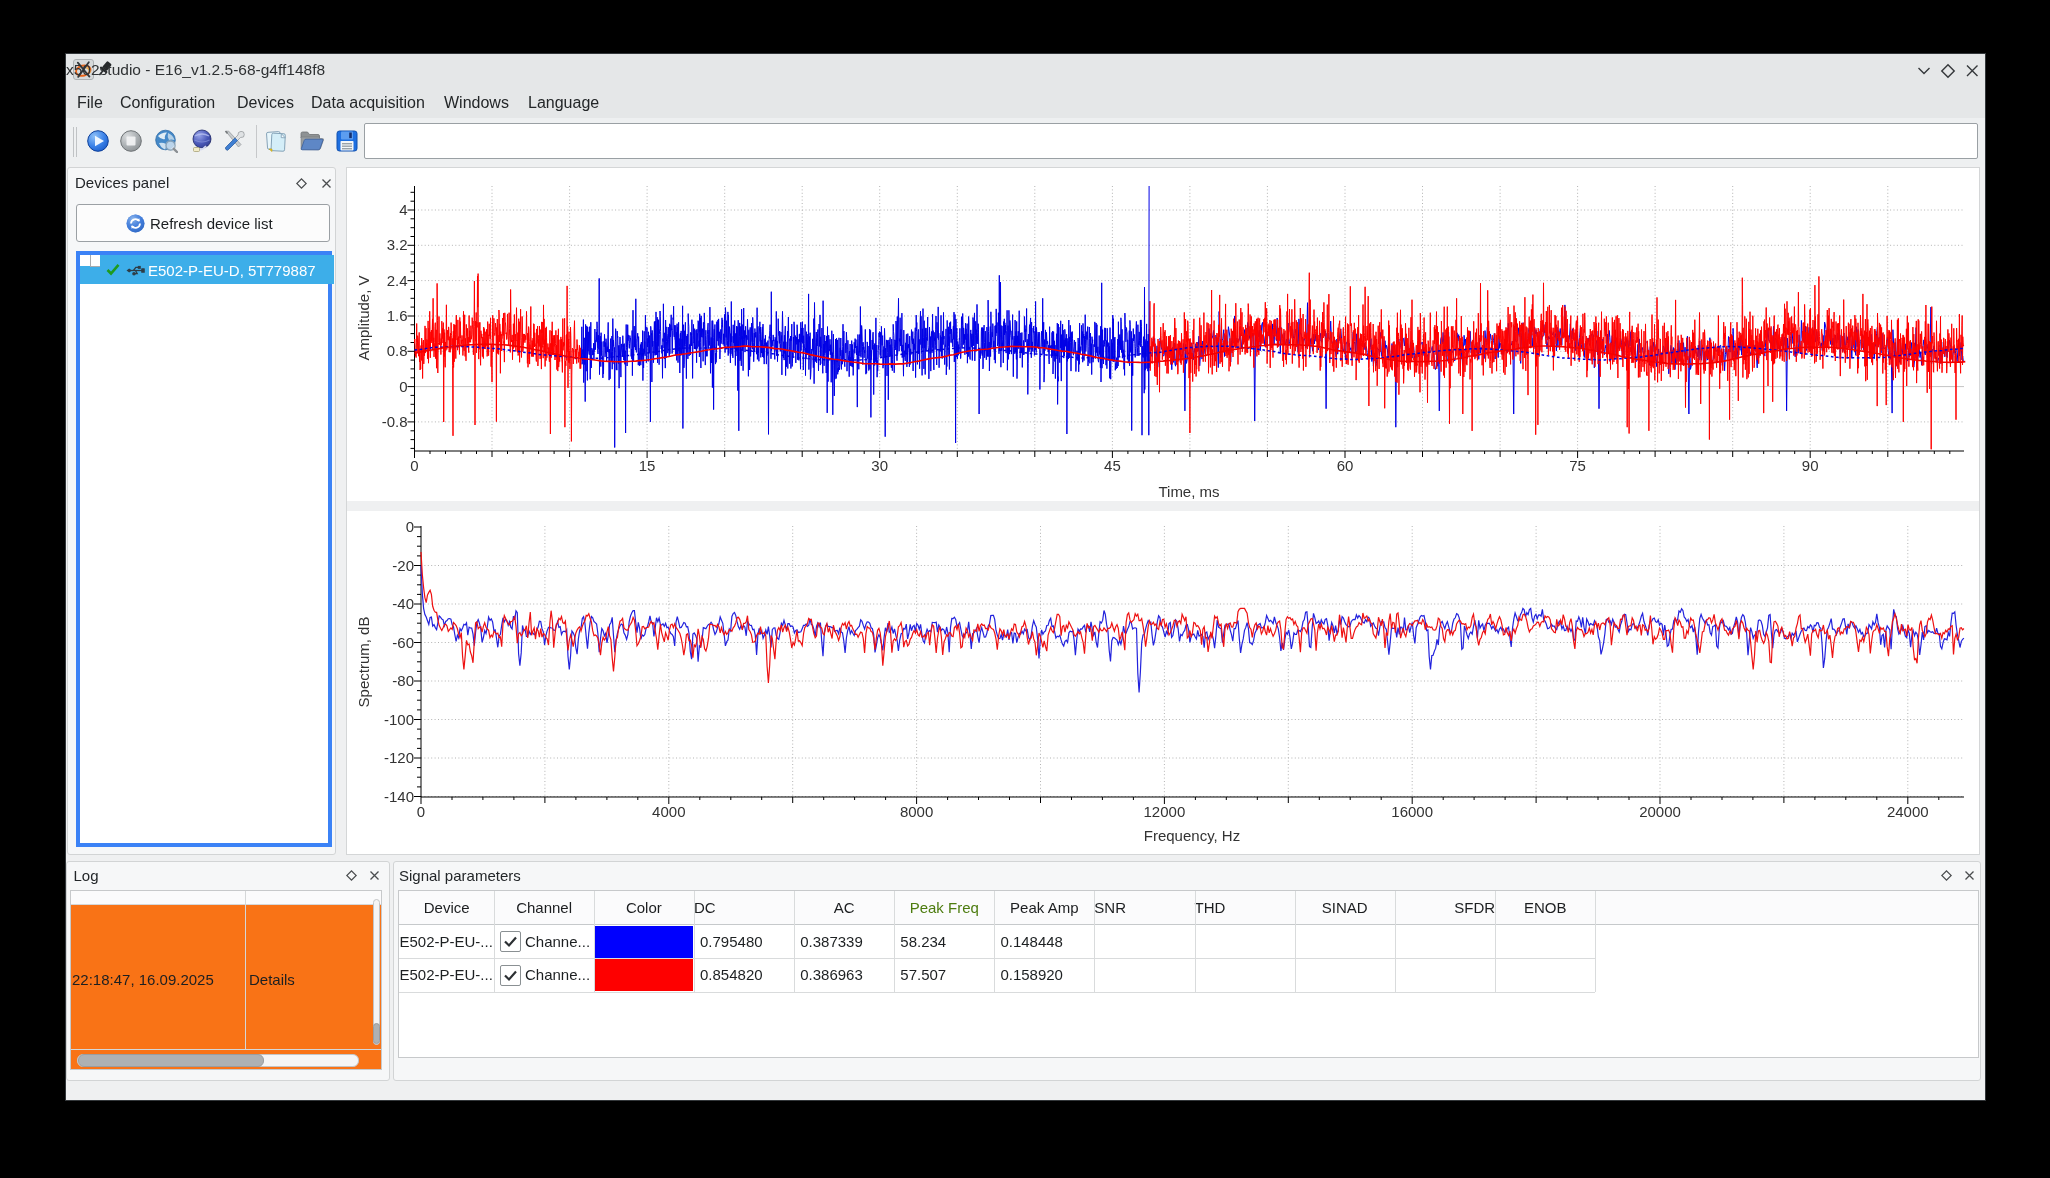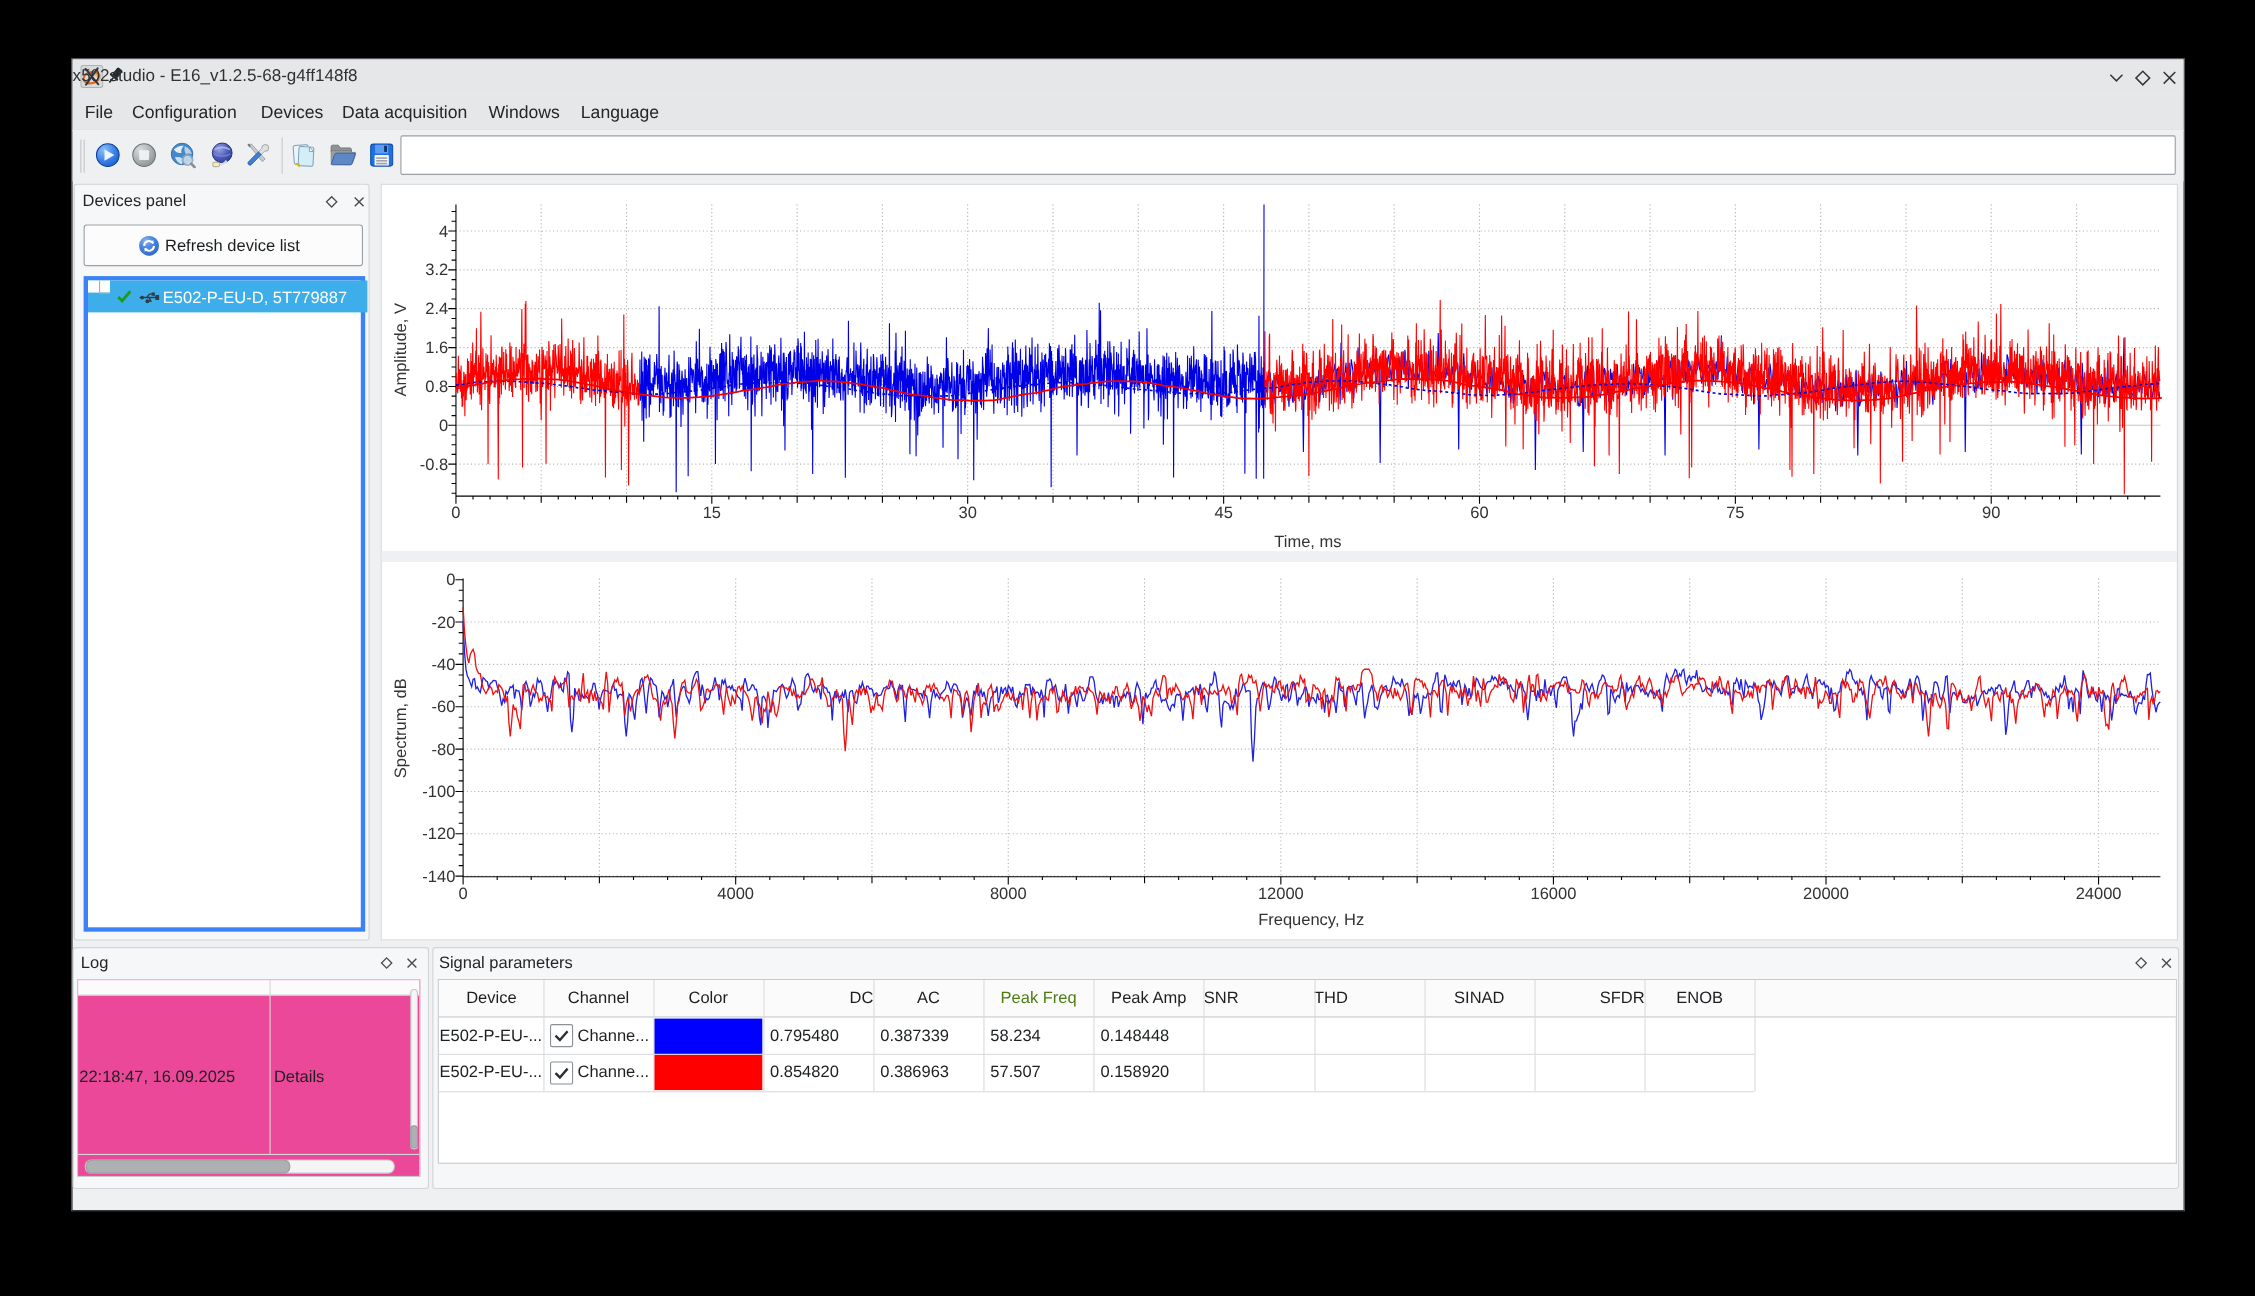--- a/index.html
+++ b/index.html
@@ -492,21 +492,21 @@
     </svg>
 
   <div class="dock" style="left:0px;top:807px;width:324px;height:220px">
     <div class="docktitle" style="left:6.5px;top:5px">Log</div>
     <svg class="abs" style="left:278px;top:7px" width="13" height="13" viewBox="0 0 13 13">
         <rect x="3.2" y="3.2" width="6.6" height="6.6" transform="rotate(45 6.5 6.5)" fill="none" stroke="#4a4d4f" stroke-width="1.2"></rect>
       </svg>
     <svg class="abs" style="left:301px;top:7px" width="13" height="13" viewBox="0 0 13 13">
         <path d="M2.5 2.5 L10.5 10.5 M10.5 2.5 L2.5 10.5" stroke="#4a4d4f" stroke-width="1.3"></path>
       </svg>
-    <div class="abs" style="left:3px;top:28px;width:312px;height:180px;background:#ec4899;border:1px solid #c7c9cb">
+    <div class="abs" style="left:3px;top:28px;width:312px;height:180px;background:#f97316;border:1px solid #c7c9cb">
       <div class="abs" style="left:0;top:0;width:310px;height:14px;background:#fbfbfc;border-bottom:1px solid #d5d7d8"></div>
       <div class="abs" style="left:174px;top:0;width:1px;height:158px;background:#d5d7d8"></div>
       <div class="abs" style="left:0;top:158px;width:310px;height:1px;background:#d5d7d8"></div>
       <span class="abs" style="left:1px;top:80px;font-size:15px;color:#1d1f21">22:18:47, 16.09.2025</span>
       <span class="abs" style="left:178px;top:80px;font-size:15px;color:#1d1f21">Details</span>
 
       <div class="abs" style="left:302px;top:8px;width:7px;height:146px;background:#f5f5f5;border:1px solid #c3c5c7;border-radius:4px"></div>
       <div class="abs" style="left:302px;top:132px;width:7px;height:21px;background:#aeb1b3;border:1px solid #9a9da0;border-radius:4px"></div>
 
       <div class="abs" style="left:6px;top:163px;width:282px;height:13px;background:#f5f5f5;border:1px solid #c3c5c7;border-radius:6px"></div>
@@ -520,21 +520,21 @@
         <rect x="3.2" y="3.2" width="6.6" height="6.6" transform="rotate(45 6.5 6.5)" fill="none" stroke="#4a4d4f" stroke-width="1.2"></rect>
       </svg>
     <svg class="abs" style="left:1569px;top:7px" width="13" height="13" viewBox="0 0 13 13">
         <path d="M2.5 2.5 L10.5 10.5 M10.5 2.5 L2.5 10.5" stroke="#4a4d4f" stroke-width="1.3"></path>
       </svg>
     <div class="abs" style="left:4px;top:28px;width:1581px;height:168px;background:#fff;border:1px solid #c7c9cb">
       <div class="abs" style="left:0;top:0;width:1579px;height:33.5px;background:#fbfbfc;border-bottom:1px solid #c6c9cb"></div>
         <div class="abs" style="left:0.0px;top:8px;width:95.4px;text-align:center;font-size:15px;color:#1c1e20">Device</div>
         <div class="abs" style="left:95.4px;top:8px;width:99.4px;text-align:center;font-size:15px;color:#1c1e20">Channel</div>
         <div class="abs" style="left:194.8px;top:8px;width:100.1px;text-align:center;font-size:15px;color:#1c1e20">Color</div>
-        <div class="abs" style="left:294.9px;top:8px;width:100.1px;text-align:right;font-size:15px;color:#1c1e20">DC</div>
+        <div class="abs" style="left:294.9px;top:8px;width:100.1px;text-align:left;font-size:15px;color:#1c1e20">DC</div>
         <div class="abs" style="left:395.0px;top:8px;width:100.2px;text-align:center;font-size:15px;color:#1c1e20">AC</div>
         <div class="abs" style="left:495.2px;top:8px;width:100.1px;text-align:center;font-size:15px;color:#4d7c0f">Peak Freq</div>
         <div class="abs" style="left:595.3px;top:8px;width:100.0px;text-align:center;font-size:15px;color:#1c1e20">Peak Amp</div>
         <div class="abs" style="left:695.3px;top:8px;width:100.2px;text-align:left;font-size:15px;color:#1c1e20">SNR</div>
         <div class="abs" style="left:795.5px;top:8px;width:100.2px;text-align:left;font-size:15px;color:#1c1e20">THD</div>
         <div class="abs" style="left:895.7px;top:8px;width:100.2px;text-align:center;font-size:15px;color:#1c1e20">SINAD</div>
         <div class="abs" style="left:995.9px;top:8px;width:100.2px;text-align:right;font-size:15px;color:#1c1e20">SFDR</div>
         <div class="abs" style="left:1096.1px;top:8px;width:100.2px;text-align:center;font-size:15px;color:#1c1e20">ENOB</div>
         <div class="abs" style="left:95.4px;top:0;width:1px;height:101px;background:#d9dbdc"></div>
         <div class="abs" style="left:194.8px;top:0;width:1px;height:101px;background:#d9dbdc"></div>

